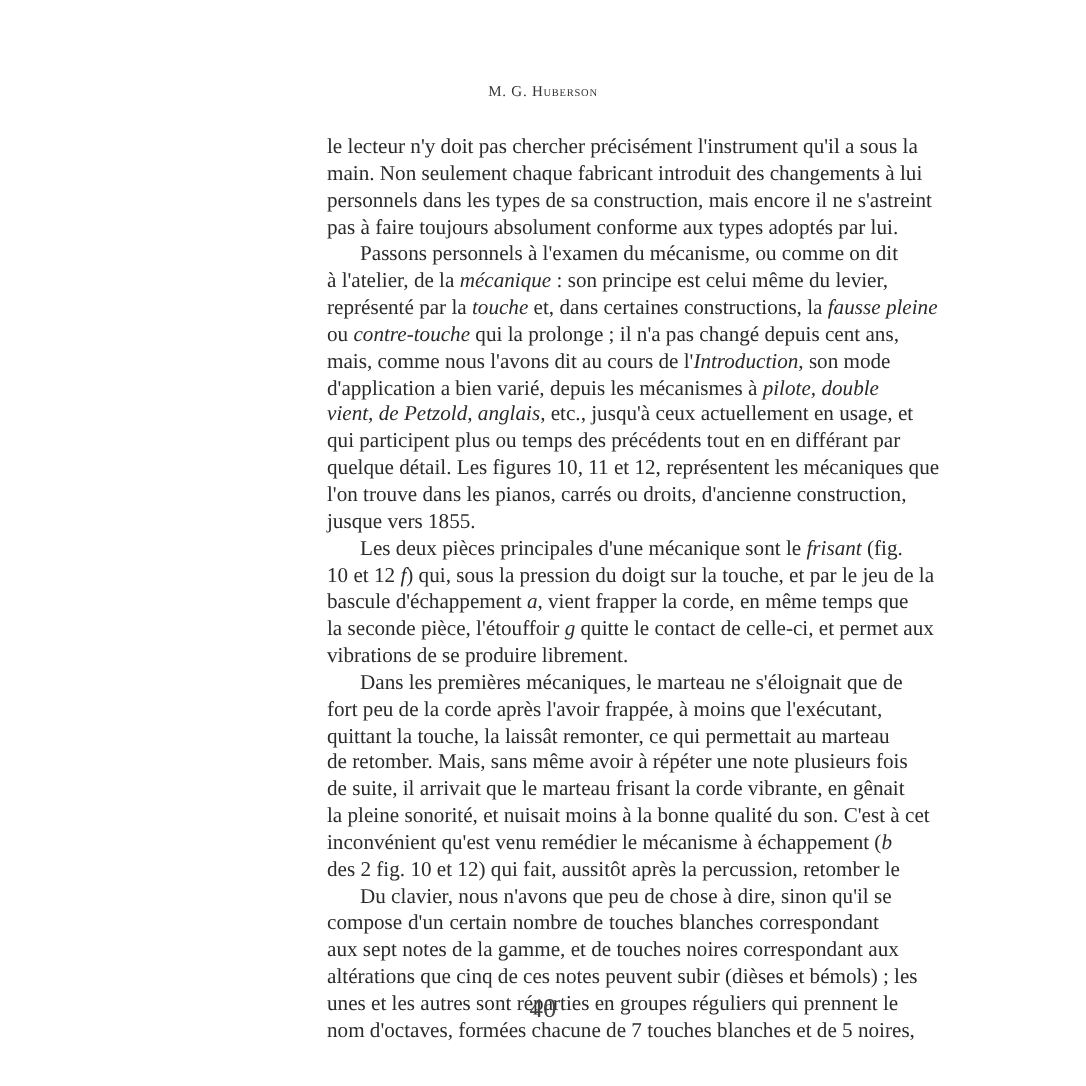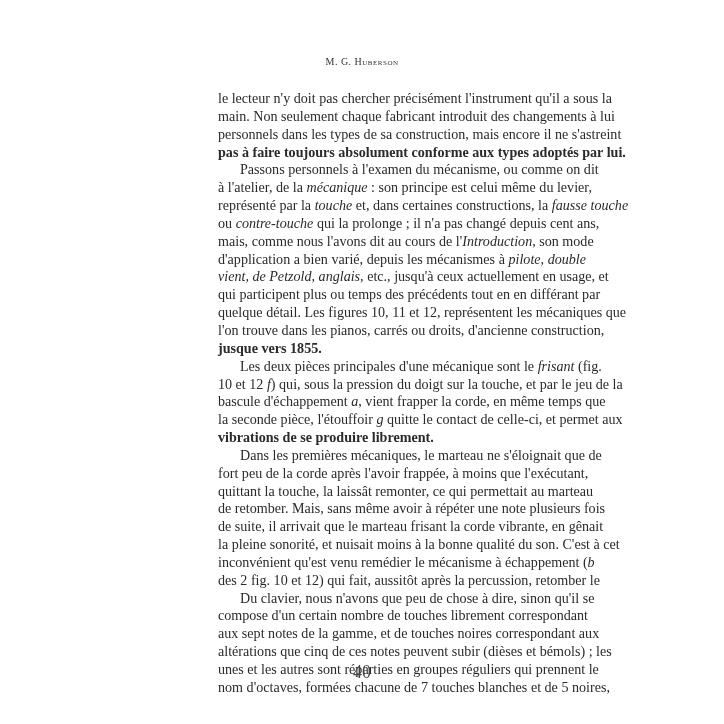--- a/index.html
+++ b/index.html
@@ -10,21 +10,21 @@
     font-family:"Liberation Serif", "DejaVu Serif", serif; font-size:10px; color:#333;
     letter-spacing:0.5px; font-variant:small-caps;
   }
   .body-text {
     position:absolute; left:182px; top:90px; width:368px;
     font-family:"Liberation Serif", "DejaVu Serif", serif;
     font-size:14.1px; line-height:17.85px; color:#2a2a2a;
     text-align:justify; hyphens:none;margin-left:36px;
   }
   .line { display:block; text-align:justify; text-align-last:justify; white-space:nowrap; }
-  .line.last { text-align-last:left;font-weight:bold; }
+  .line.last { text-align-last:left; }
   .line.ind { padding-left:22px; }
   .page-number {
     position:absolute; top:662px; left:0; width:724px; text-align:center;
     font-family:"Liberation Serif", "DejaVu Serif", serif; font-size:18px; color:#444;
   }
   i { font-style:italic; }
 </style>
 </head>
 <body>
 
@@ -33,21 +33,21 @@
   <div class="body-text" id="body-text">
       <div>
         <span class="line">le lecteur n'y doit pas chercher précisément l'instrument qu'il a sous la</span>
         <span class="line">main. Non seulement chaque fabricant introduit des changements à lui</span>
         <span class="line">personnels dans les types de sa construction, mais encore il ne s'astreint</span>
         <span class="line last">pas à faire toujours absolument conforme aux types adoptés par lui.</span>
       </div>
       <div>
         <span class="line ind">Passons personnels à l'examen du mécanisme, ou comme on dit</span>
         <span class="line">à l'atelier, de la <i>mécanique</i> : son principe est celui même du levier,</span>
-        <span class="line">représenté par la <i>touche</i> et, dans certaines constructions, la <i>fausse touche</i></span>
+        <span class="line">représenté par la <i>touche</i> et, dans certaines constructions, la <i>fausse pleine</i></span>
         <span class="line">ou <i>contre-touche</i> qui la prolonge ; il n'a pas changé depuis cent ans,</span>
         <span class="line">mais, comme nous l'avons dit au cours de l'<i>Introduction</i>, son mode</span>
         <span class="line">d'application a bien varié, depuis les mécanismes à <i>pilote, double</i></span>
         <span class="line"><i>vient, de Petzold, anglais</i>, etc., jusqu'à ceux actuellement en usage, et</span>
         <span class="line">qui participent plus ou temps des précédents tout en en différant par</span>
         <span class="line">quelque détail. Les figures 10, 11 et 12, représentent les mécaniques que</span>
         <span class="line">l'on trouve dans les pianos, carrés ou droits, d'ancienne construction,</span>
         <span class="line last">jusque vers 1855.</span>
       </div>
       <div>
@@ -62,21 +62,21 @@
         <span class="line">fort peu de la corde après l'avoir frappée, à moins que l'exécutant,</span>
         <span class="line">quittant la touche, la laissât remonter, ce qui permettait au marteau</span>
         <span class="line">de retomber. Mais, sans même avoir à répéter une note plusieurs fois</span>
         <span class="line">de suite, il arrivait que le marteau frisant la corde vibrante, en gênait</span>
         <span class="line">la pleine sonorité, et nuisait moins à la bonne qualité du son. C'est à cet</span>
         <span class="line">inconvénient qu'est venu remédier le mécanisme à échappement (<i>b</i></span>
         <span class="line">des 2 fig. 10 et 12) qui fait, aussitôt après la percussion, retomber le</span>
       </div>
       <div>
         <span class="line ind">Du clavier, nous n'avons que peu de chose à dire, sinon qu'il se</span>
-        <span class="line">compose d'un certain nombre de touches librement correspondant</span>
+        <span class="line">compose d'un certain nombre de touches blanches correspondant</span>
         <span class="line">aux sept notes de la gamme, et de touches noires correspondant aux</span>
         <span class="line">altérations que cinq de ces notes peuvent subir (dièses et bémols) ; les</span>
         <span class="line">unes et les autres sont réparties en groupes réguliers qui prennent le</span>
         <span class="line">nom d'octaves, formées chacune de 7 touches blanches et de 5 noires,</span>
       </div>
     </div>
   <div class="page-number">40</div>
 </div>
 
 </body></html>

